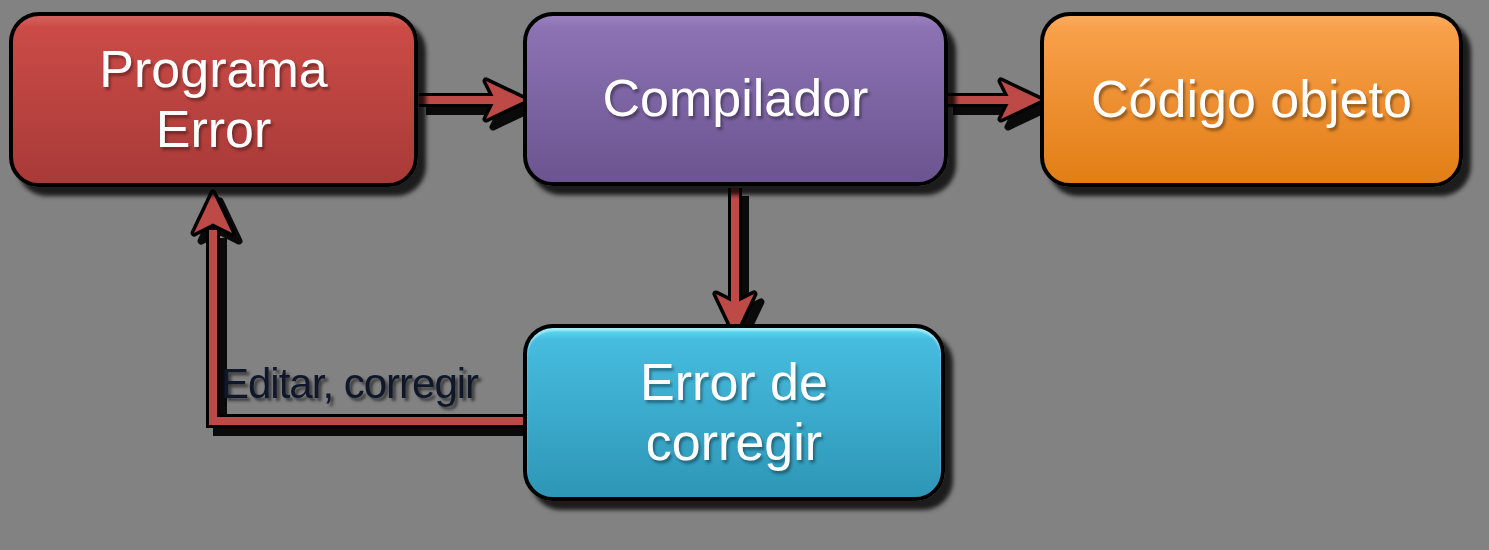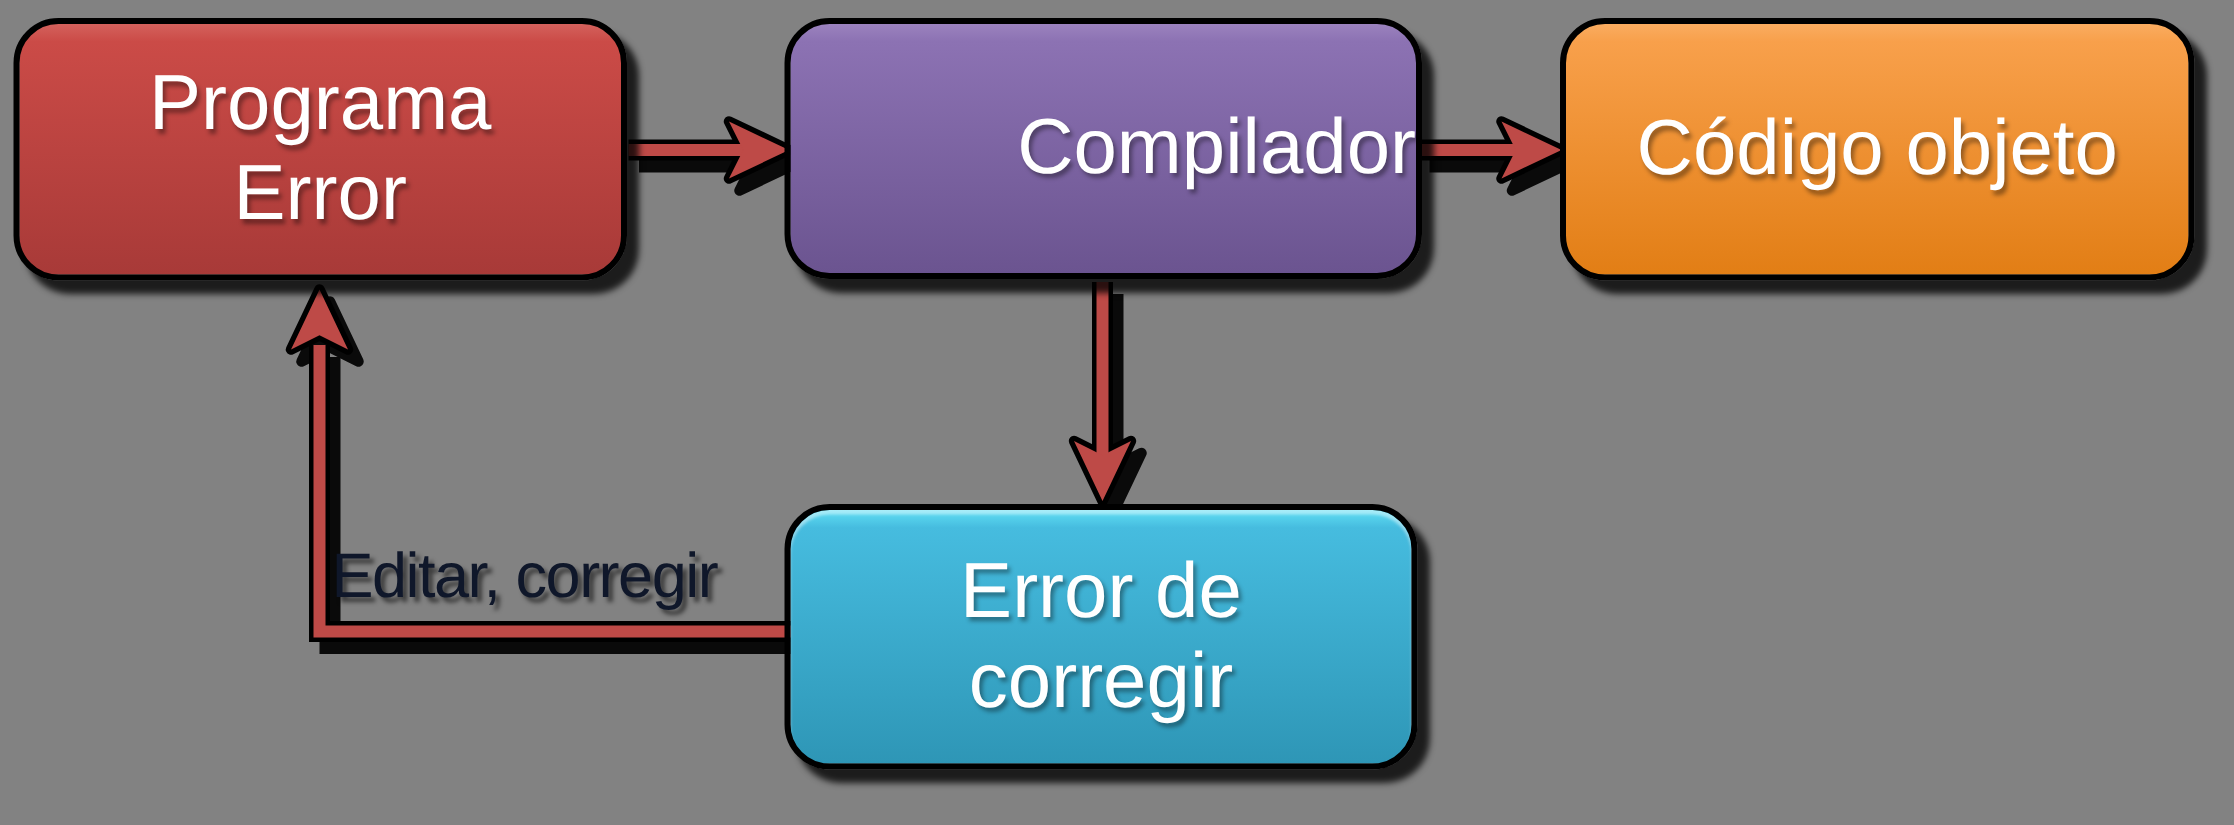--- a/index.html
+++ b/index.html
@@ -38,21 +38,21 @@
   }
   .node .label{
     color:#ffffff;
     font-size:52px;
     line-height:1.15;
     text-shadow:2px 3px 3px rgba(0,0,0,0.38);
   }
   .node-fuente{left:9px;top:12px;width:401px;height:167px;}
   .node-compilador{left:523px;top:12px;width:417px;height:166px;}
   .node-objeto{left:1040px;top:12px;width:415px;height:167px;}
-  .node-error{left:523px;top:336px;width:414px;height:169px;
+  .node-error{left:523px;top:324px;width:414px;height:169px;
     box-shadow:8px 9px 4px rgba(0,0,0,0.78), inset 0 3px 2px rgba(255,255,255,0.45);text-align:center;}
 </style>
 </head>
 <body>
 
 <div class="stage" style="background: rgb(130, 130, 130);">
 
   <svg class="connector-layer" width="1489" height="550" viewBox="0 0 1489 550">
 
     <g transform="translate(7,8)" opacity="0.92">
@@ -91,21 +91,21 @@
 
   <div class="edge-label">Editar, corregir</div>
 
   <div class="node node-fuente" style="background: linear-gradient(rgb(212, 97, 92) 0%, rgb(203, 75, 71) 7%, rgb(168, 58, 56) 100%);">
     <div class="label">
       <div>Programa</div>
       <div>Error</div>
     </div>
   </div>
 
-  <div class="node node-compilador" style="background: linear-gradient(rgb(155, 130, 190) 0%, rgb(140, 114, 179) 7%, rgb(107, 84, 144) 100%); justify-content: flex-end;">
+  <div class="node node-compilador" style="background: linear-gradient(rgb(155, 130, 190) 0%, rgb(140, 114, 179) 7%, rgb(107, 84, 144) 100%);">
     <div class="label">
       <div>Compilador</div>
     </div>
   </div>
 
   <div class="node node-objeto" style="background: linear-gradient(rgb(250, 172, 96) 0%, rgb(248, 160, 75) 7%, rgb(226, 126, 21) 100%);">
     <div class="label">
       <div>Código objeto</div>
     </div>
   </div>

